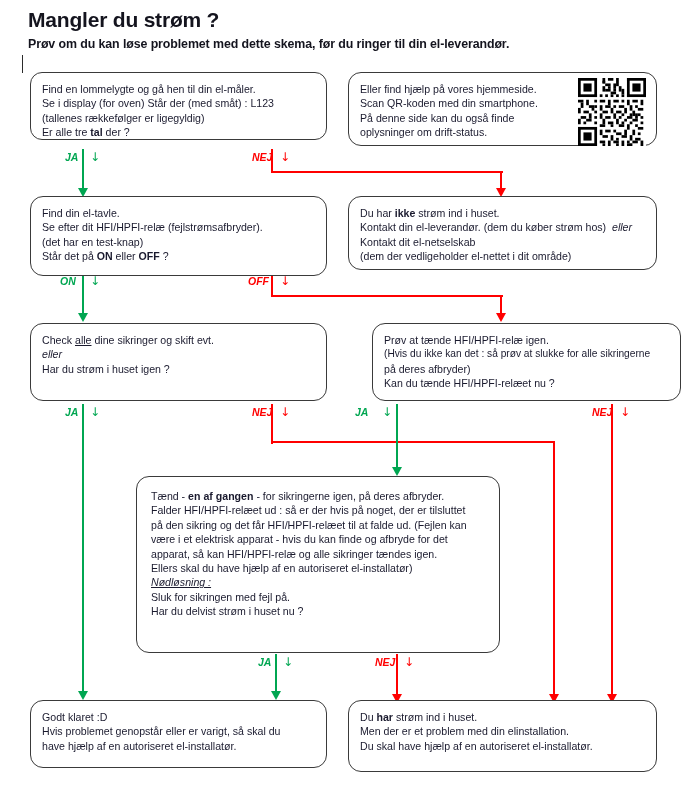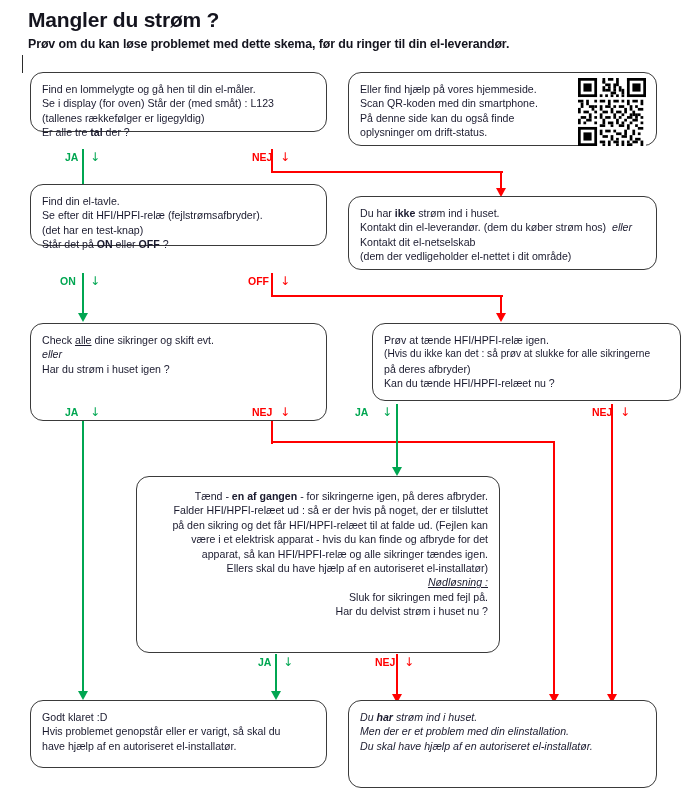--- a/index.html
+++ b/index.html
@@ -92,20 +92,21 @@
   .head.green { border-top: 9px solid #00a651; }
   .head.red   { border-top: 9px solid #ff0000; }
 
   
   .blabel {
     position: absolute;
     font-size: 10.5px;
     font-weight: bold;
     white-space: nowrap;
     z-index: 6;
+    font-style: italic;
   }
   .blabel.green { color: #00a651; }
   .blabel.red   { color: #ff0000; }
   .minihead {
     position: absolute;
     font-size: 12px;
     line-height: 12px;
     z-index: 6;
     font-family: "DejaVu Sans", sans-serif;
   }
@@ -114,21 +115,21 @@
 </style>
 </head>
 <body>
 
 <div id="stage">
 
   <div class="title">Mangler du strøm ?</div>
   <div class="subtitle">Prøv om du kan løse problemet med dette skema, før du ringer til din el-leverandør.</div>
   <div class="tick-mark"></div>
 
-  <div class="node" style="left:30px; top:72px; width:297px; height:60px;">
+  <div class="node" style="left:30px; top:72px; width:297px; height:68px;border-radius:12px;">
     <div class="line">Find en lommelygte og gå hen til din  el-måler.</div>
     <div class="line">Se i display (for oven)  Står der (med småt) :  L123</div>
     <div class="line">(tallenes rækkefølger er ligegyldig)</div>
     <div class="line">Er alle tre <b>tal</b> der ?</div>
   </div>
 
   <div class="node" style="left:348px; top:72px; width:309px; height:74px;">
     <div class="line">Eller find hjælp på vores hjemmeside.</div>
     <div class="line">Scan QR-koden med din smartphone.</div>
     <div class="line">På denne side kan du også finde</div>
@@ -267,21 +268,21 @@
   <div class="seg v green" style="left:82px; top:149px; height:44px;"></div>
   <div class="head green" style="left:78px; top:188px;"></div>
 
   <div class="blabel red" style="left:252px; top:151px;">NEJ</div>
   <div class="minihead red" style="left:280px; top:151px;">↓</div>
   <div class="seg v red" style="left:271px; top:149px; height:24px;"></div>
   <div class="seg h red" style="left:271px; top:171px; width:232px;"></div>
   <div class="seg v red" style="left:500px; top:171px; height:22px;"></div>
   <div class="head red" style="left:496px; top:188px;"></div>
 
-  <div class="node" style="left:30px; top:184px; width:297px; height:62px;">
+  <div class="node" style="left:30px; top:196px; width:297px; height:80px;">
     <div class="line">Find din el-tavle.</div>
     <div class="line">Se efter dit HFI/HPFI-relæ (fejlstrømsafbryder).</div>
     <div class="line">(det har en test-knap)</div>
     <div class="line">Står det på <b>ON</b> eller <b>OFF</b> ?</div>
   </div>
 
   <div class="node" style="left:348px; top:196px; width:309px; height:74px;">
     <div class="line">Du har <b>ikke</b> strøm ind i huset.</div>
     <div class="line">Kontakt din el-leverandør. (dem du køber strøm hos)&nbsp; <i>eller</i></div>
     <div class="line">Kontakt dit el-netselskab</div>
@@ -293,21 +294,21 @@
   <div class="seg v green" style="left:82px; top:273px; height:45px;"></div>
   <div class="head green" style="left:78px; top:313px;"></div>
 
   <div class="blabel red" style="left:248px; top:275px;">OFF</div>
   <div class="minihead red" style="left:280px; top:275px;">↓</div>
   <div class="seg v red" style="left:271px; top:273px; height:24px;"></div>
   <div class="seg h red" style="left:271px; top:295px; width:232px;"></div>
   <div class="seg v red" style="left:500px; top:295px; height:23px;"></div>
   <div class="head red" style="left:496px; top:313px;"></div>
 
-  <div class="node" style="left:30px; top:323px; width:297px; height:98px;">
+  <div class="node" style="left:30px; top:323px; width:297px; height:78px;">
     <div class="line">Check <u>alle</u> dine sikringer og skift evt.</div>
     <div class="line"><i>eller</i></div>
     <div class="line">Har du strøm i huset igen ?</div>
   </div>
 
   <div class="node" style="left:348px; top:323px; width:309px; height:78px;margin-left:24px;">
     <div class="line">Prøv at tænde HFI/HPFI-relæ igen.</div>
     <div class="line" style="font-size:10.2px;">(Hvis du ikke kan det : så prøv at  slukke for alle sikringerne</div>
     <div class="line">på deres afbryder)</div>
     <div class="line">Kan du tænde HFI/HPFI-relæet nu ?</div>
@@ -328,21 +329,21 @@
   <div class="blabel green" style="left:355px; top:406px;">JA</div>
   <div class="minihead green" style="left:382px; top:406px;">↓</div>
   <div class="seg v green" style="left:396px; top:404px; height:68px;"></div>
   <div class="head green" style="left:392px; top:467px;"></div>
 
   <div class="blabel red" style="left:592px; top:406px;">NEJ</div>
   <div class="minihead red" style="left:620px; top:406px;">↓</div>
   <div class="seg v red" style="left:611px; top:404px; height:295px;"></div>
   <div class="head red" style="left:607px; top:694px;"></div>
 
-  <div class="node" style="left:136px; top:476px; width:364px; height:177px; padding-top:12px; padding-left:14px;text-align:right;">
+  <div class="node" style="left:136px; top:476px; width:364px; height:177px; padding-top:12px; padding-left:14px;">
     <div class="line">Tænd - <b>en af gangen</b> - for sikringerne igen, på deres afbryder.</div>
     <div class="line">Falder HFI/HPFI-relæet ud : så er der hvis på noget, der er tilsluttet</div>
     <div class="line">på den sikring og det får HFI/HPFI-relæet til at falde ud.  (Fejlen kan</div>
     <div class="line">være i et elektrisk apparat  - hvis du kan finde og afbryde for det</div>
     <div class="line">apparat, så kan HFI/HPFI-relæ og alle sikringer tændes igen.</div>
     <div class="line">Ellers skal du have hjælp af en autoriseret el-installatør)</div>
     <div class="line"><i><u>Nødløsning :</u></i></div>
     <div class="line">Sluk for sikringen med fejl på.</div>
     <div class="line">Har du delvist strøm i huset nu ?</div>
   </div>
@@ -356,19 +357,19 @@
   <div class="minihead red" style="left:404px; top:656px;">↓</div>
   <div class="seg v red" style="left:396px; top:654px; height:45px;"></div>
   <div class="head red" style="left:392px; top:694px;"></div>
 
   <div class="node" style="left:30px; top:700px; width:297px; height:68px;">
     <div class="line">Godt klaret :D</div>
     <div class="line">Hvis problemet genopstår eller er varigt, så skal du</div>
     <div class="line">have hjælp af en autoriseret el-installatør.</div>
   </div>
 
-  <div class="node" style="left:348px; top:700px; width:309px; height:88px;font-style:italic;">
+  <div class="node" style="left:348px; top:700px; width:309px; height:72px;">
     <div class="line">Du <b>har</b> strøm ind i huset.</div>
     <div class="line">Men der er et problem med din elinstallation.</div>
     <div class="line">Du skal have hjælp af en autoriseret el-installatør.</div>
   </div>
 
 </div>
 
 </body></html>

